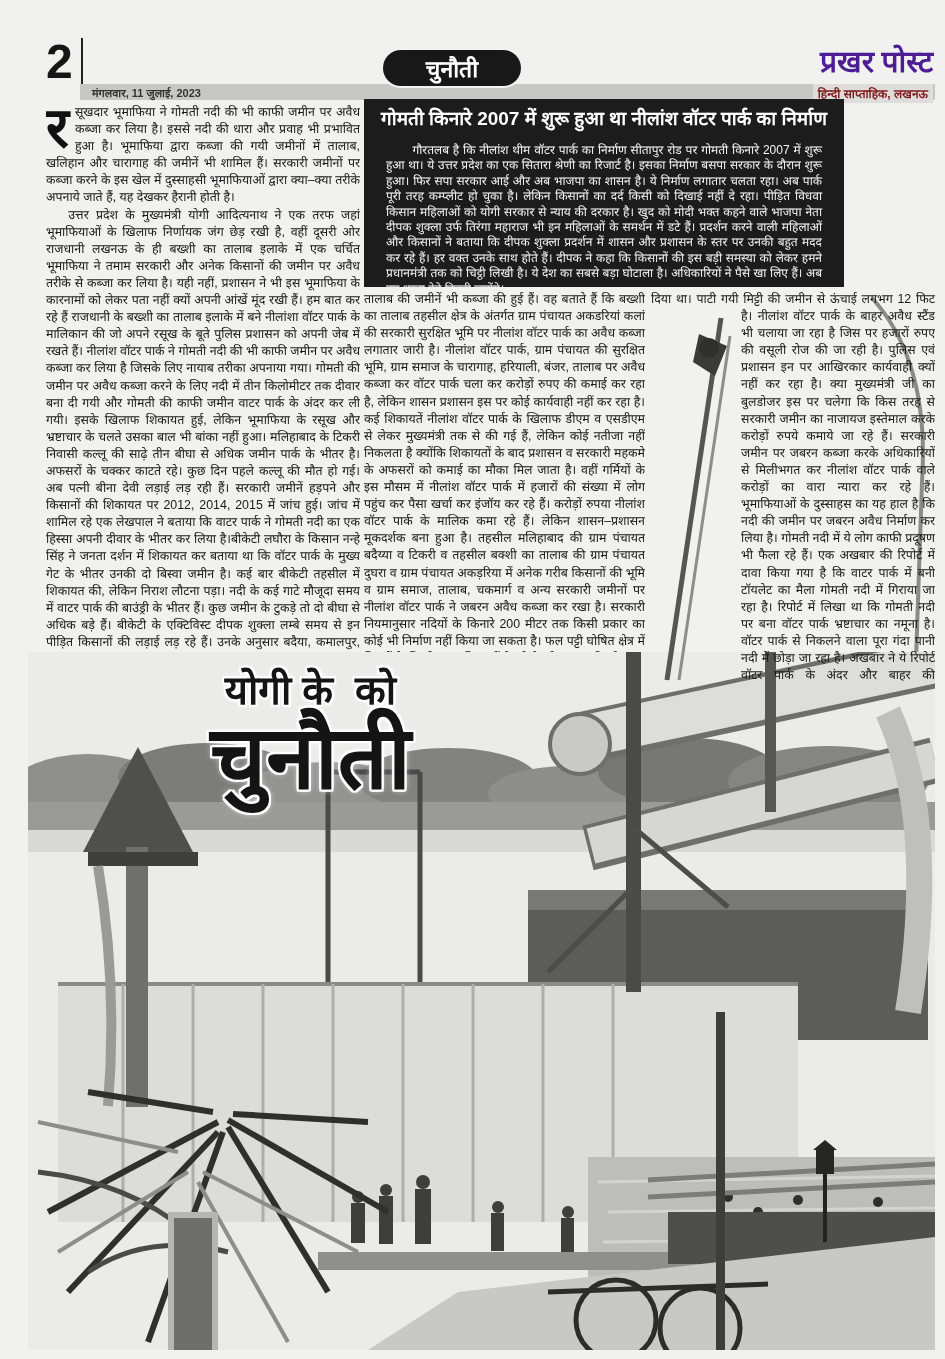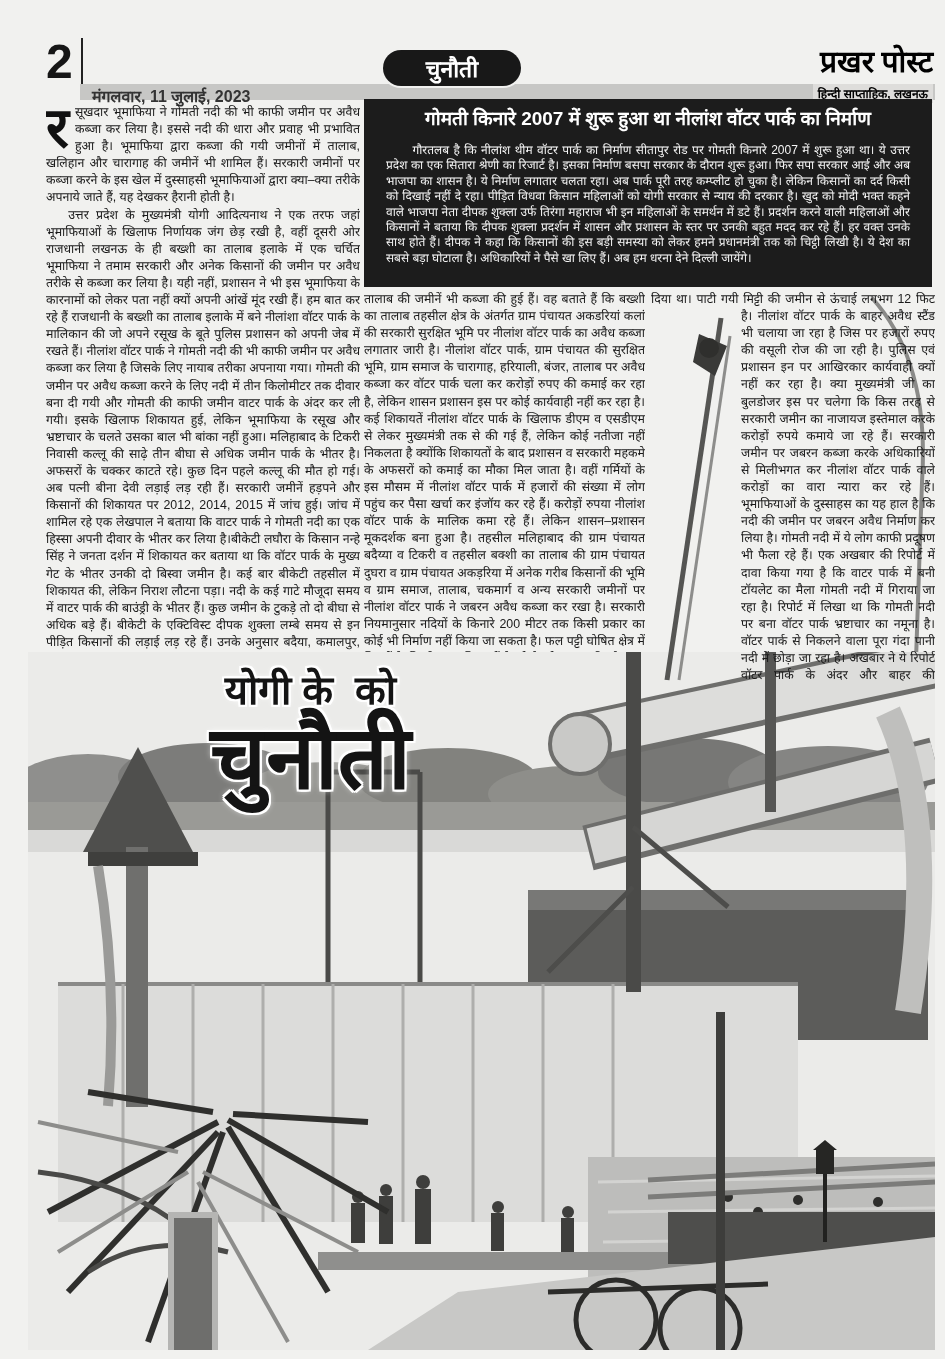--- a/index.html
+++ b/index.html
@@ -11,54 +11,54 @@
   }
   
   .page-number{
     position:absolute;left:46px;top:38px;font-size:48px;font-weight:bold;line-height:48px;
     padding-right:8px;border-right:2px solid #222;color:#161616;
   }
   .header-bar{
     position:absolute;left:80px;top:84px;width:855px;height:16px;background:#c7c7c5;
   }
   .header-date{
-    position:absolute;left:92px;top:85px;font-size:16px;font-weight:bold;color:#333;
+    position:absolute;left:92px;top:85px;font-size:11px;font-weight:bold;color:#333;
   }
   .section-pill{
     position:absolute;left:383px;top:50px;width:138px;height:36px;background:#181818;
     border-radius:18px;color:#fff;display:flex;align-items:center;justify-content:center;
     font-size:23px;font-weight:bold;box-shadow:0 0 0 2px #f1f1ef;
   }
   .masthead{
-    position:absolute;right:12px;top:40px;font-size:30px;font-weight:bold;color:#000000;
+    position:absolute;right:12px;top:40px;font-size:30px;font-weight:bold;color:#4c1d95;
     font-family:"Liberation Serif","DejaVu Serif",serif;
   }
   .masthead-sub{
-    position:absolute;right:12px;top:84px;font-size:12px;font-weight:bold;color:#000000;
+    position:absolute;right:12px;top:84px;font-size:12px;font-weight:bold;color:#7f1d1d;
     background:#dedddb;padding:1px 5px;
   }
   
   .col{
     position:absolute;text-align:justify;font-size:12.4px;line-height:17.1px;color:#191919;
     overflow:hidden;
   }
   .col1{left:46px;top:104px;width:314px;height:557px;}
   .col2{left:364px;top:291px;width:281px;height:365px;}
   .col3{left:651px;top:291px;width:284px;height:393px;z-index:2;}
   .col p{margin:0;}
   .col p + p{text-indent:1.8em;}
   .drop-cap{
     float:left;font-size:56px;line-height:44px;font-weight:bold;padding:2px 6px 0 0;color:#111;
   }
   .pole-float{
     float:left;width:84px;height:372px;margin:2px 6px 0 0;
   }
   
   .black-box{
-    position:absolute;left:364px;top:99px;width:568px;height:188px;background:#1c1c1c;
+    position:absolute;left:364px;top:99px;width:480px;height:188px;background:#1c1c1c;
     color:#fff;box-sizing:border-box;padding:6px 10px 6px 10px;overflow:hidden;z-index:3;
   }
   .black-box h2{
     margin:2px 0 5px 0;font-size:19px;line-height:24px;text-align:center;font-weight:bold;color:#fff;
   }
   .black-box .box-body{
     font-size:12px;line-height:15.4px;text-align:justify;text-indent:2.2em;color:#f4f4f4;margin:12px;
   }
   
   .headline-overlay{

